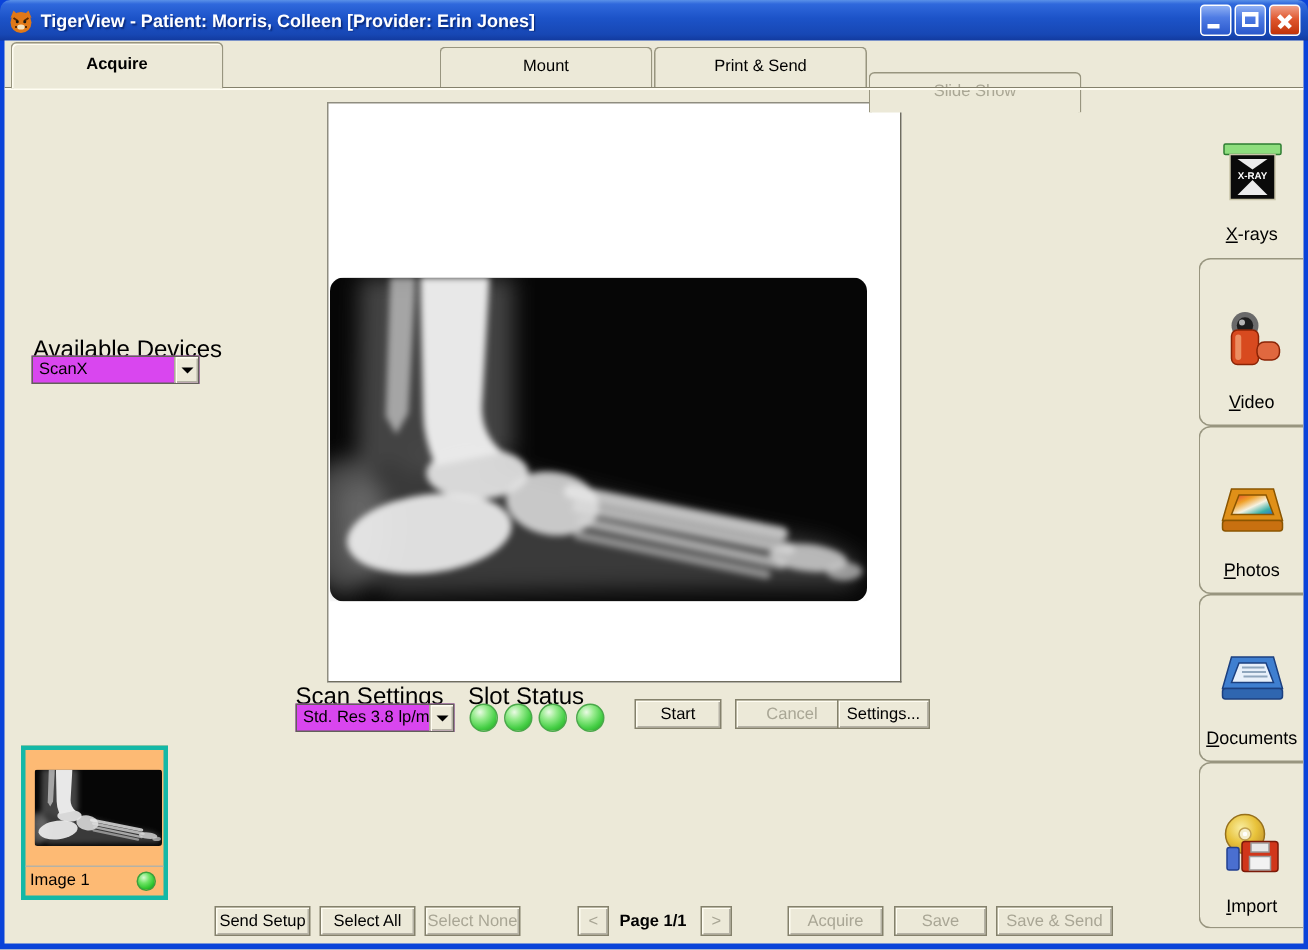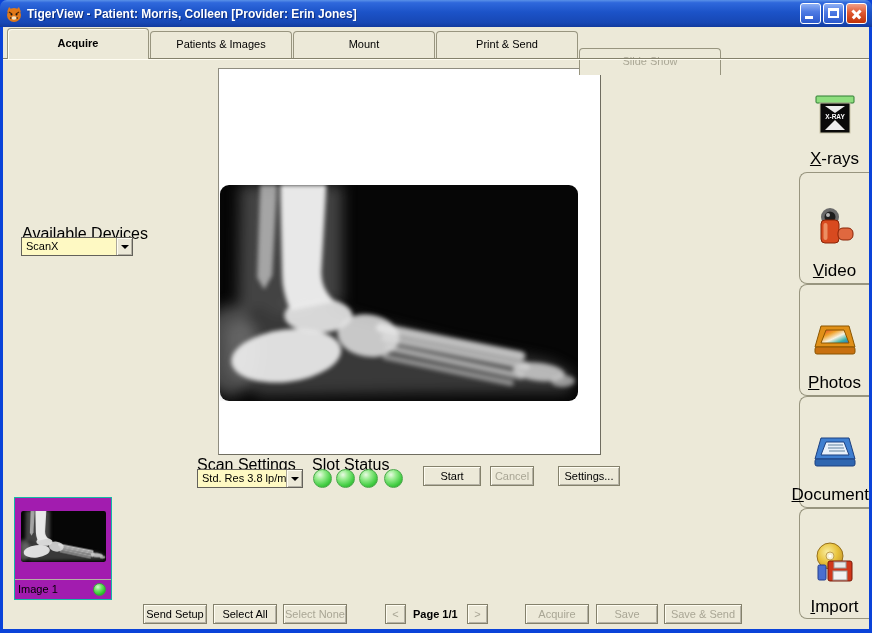--- a/index.html
+++ b/index.html
@@ -32,21 +32,21 @@
   .tab.active { top:1px; height:31px; font-weight:bold; line-height:28px; z-index:3;
     box-shadow:inset 1px 1px 0 #fffdf2; }
   .tab.disabled { color:#aaa795;margin-top:17px; }
   .content-divider { position:absolute; left:0; top:31px; width:866px; height:2px; z-index:2;
     background:linear-gradient(180deg,#84816c 50%,#fffdf2 50%); }
 
   
   .lbl { position:absolute; font-size:16px; color:#000; white-space:nowrap; }
 
   
-  .combo { position:absolute; height:19px; background:#fef9c3; border:1px solid #63615a;
+  .combo { position:absolute; height:19px; background:#d946ef; border:1px solid #63615a;
     font-size:11px; line-height:17px; padding-left:4px; color:#000; }
   .combo .arrowbtn { position:absolute; right:0; top:0; bottom:0; width:16px; background:#ece9d8;
     border-left:1px solid #aca899; box-shadow:inset 1px 1px 0 #fffdf2, inset -1px -1px 0 #b5b2a5; }
   .combo .arrowbtn::after { content:""; position:absolute; left:4px; top:7px;
     border:4px solid transparent; border-top:4px solid #000; }
 
   
   .btn { position:absolute; height:20px; background:#ece9d8; border:1px solid #84816c;
     box-shadow:inset 1px 1px 0 #fffdf2, inset -1px -1px 0 #b5b2a5;
     font-size:11px; color:#000; text-align:center; line-height:18px; }
@@ -56,38 +56,38 @@
   .canvas { position:absolute; left:215px; top:41px; width:383px; height:387px; background:#fff;
     border:1px solid #8f8d80; border-right-color:#6f6d60; border-bottom-color:#6f6d60; }
   .xray-main { position:absolute; left:1px; top:116px; width:358px; height:216px; }
 
   
   .orb { position:absolute; width:19px; height:19px; border-radius:50%;
     background:radial-gradient(circle at 35% 28%, #eafae4 0%, #97ec8e 30%, #46cf46 65%, #1e9c1e 100%);
     border:1px solid #4aa84a; }
 
   
-  .thumb-panel { position:absolute; left:11px; top:470px; width:98px; height:103px; background:#a21caf;
-    border:1px solid #14b8a6; }
+  .thumb-panel { position:absolute; left:11px; top:470px; width:98px; height:103px; background:#fdba74;
+    border:3px solid #14b8a6; }
   .thumb-img { position:absolute; left:6px; top:13px; width:85px; height:51px; }
   .thumb-footer { position:absolute; left:0; right:0; bottom:0; height:20px; border-top:1px solid #b5b2a5; }
   .thumb-label { position:absolute; left:3px; top:3px; font-size:11px; }
   .thumb-dot { position:absolute; right:5px; top:3px; width:13px; height:13px; border-radius:50%;
     background:radial-gradient(circle at 35% 28%, #d9fad2 0%, #6ee465 35%, #2cc42c 70%, #179717 100%);
     border:1px solid #3da03d; }
 
   .page-label { position:absolute; font-size:11px; font-weight:bold; line-height:20px; }
 
   
   .side-tab { position:absolute; left:796px; width:70px; height:112px;
     border:1px solid #98957f; border-right:none; border-radius:8px 0 0 8px;
     display:flex; flex-direction:column; align-items:center; }
   .side-tab.active { border-color:transparent; }
   .side-icon { margin-top:32px; width:44px; height:44px; flex:0 0 auto; }
-  .side-label { margin-top:12px; font-size:17px; color:#000; }
+  .side-label { margin-top:12px; font-size:12px; color:#000; }
   .side-label u { text-decoration:underline; }
 </style>
 </head>
 <body>
 
 <svg width="0" height="0" style="position:absolute" aria-hidden="true">
   <defs>
     <filter id="softblur" x="-30%" y="-30%" width="160%" height="160%">
         <feGaussianBlur stdDeviation="7"></feGaussianBlur>
       </filter>
@@ -141,21 +141,20 @@
       <div class="winbtn close">
           <span class="glyph-x1"></span>
           <span class="glyph-x2"></span>
         </div>
     </div>
   </div>
 
   <div class="app">
 
     <div class="tab active" style="left:4px">Acquire</div>
-    <div class="tab" style="left:147px">Patients &amp; Images</div>
     <div class="tab" style="left:433px">Print &amp; Send</div>
     <div class="tab" style="left:290px">Mount</div>
     <div class="tab disabled" style="left:576px">Slide Show</div>
     <div class="content-divider"></div>
 
     <div class="lbl" style="left:19px; top:198px">Available Devices</div>
     <div class="combo" style="left:18px; top:210px; width:112px">
       <span>ScanX</span>
       <span class="arrowbtn"></span>
     </div>
@@ -170,21 +169,21 @@
     <div class="combo" style="left:194px; top:442px; width:106px">
       <span>Std. Res 3.8 lp/mm</span>
       <span class="arrowbtn"></span>
     </div>
     <div class="lbl" style="left:309px; top:429px">Slot Status</div>
     <div class="orb" style="left:310px; top:442px"></div>
     <div class="orb" style="left:333px; top:442px"></div>
     <div class="orb" style="left:356px; top:442px"></div>
     <div class="orb" style="left:381px; top:442px"></div>
     <div class="btn" style="left:420px; top:439px; width:58px">Start</div>
-    <div class="btn disabled" style="left:487px; top:439px; width:44px">Cancel</div>
+    <div class="btn disabled" style="left:487px; top:439px; width:76px">Cancel</div>
     <div class="btn" style="left:555px; top:439px; width:62px">Settings...</div>
 
     <div class="thumb-panel">
       <svg class="thumb-img" viewBox="0 0 357 215" preserveAspectRatio="none">
           <use href="#footxray"></use>
         </svg>
       <div class="thumb-footer">
         <span class="thumb-label">Image 1</span>
         <span class="thumb-dot"></span>
       </div>

